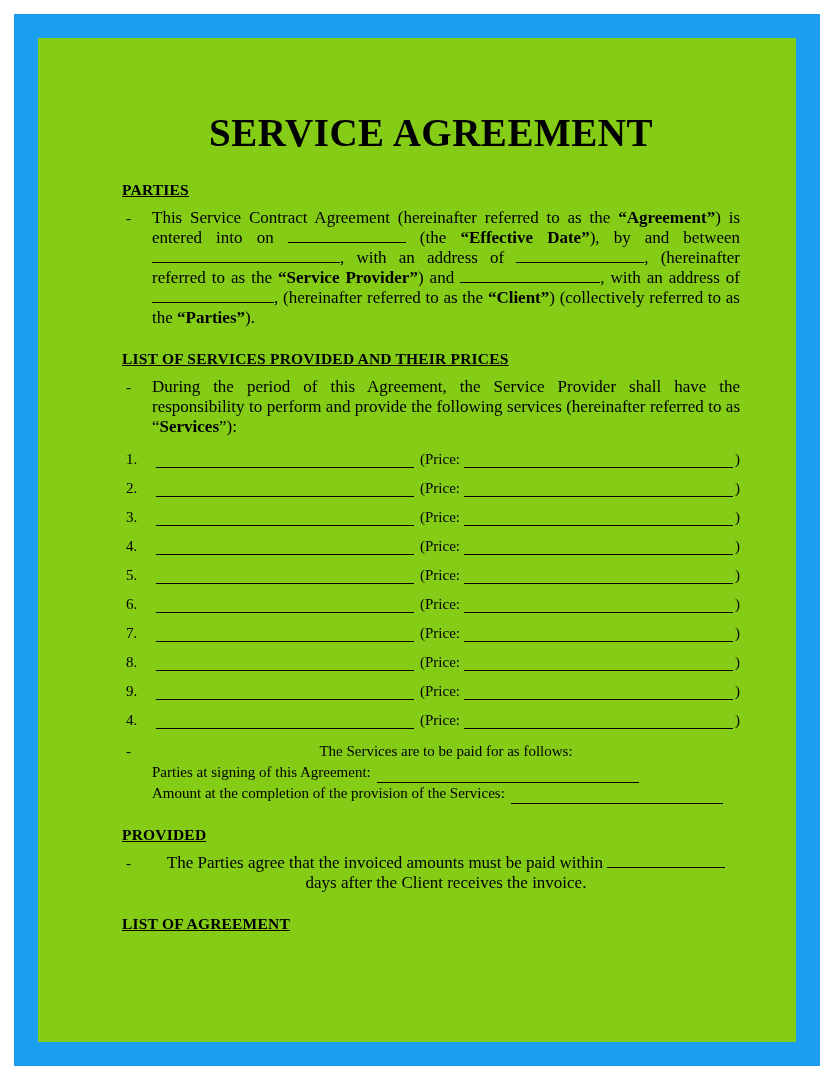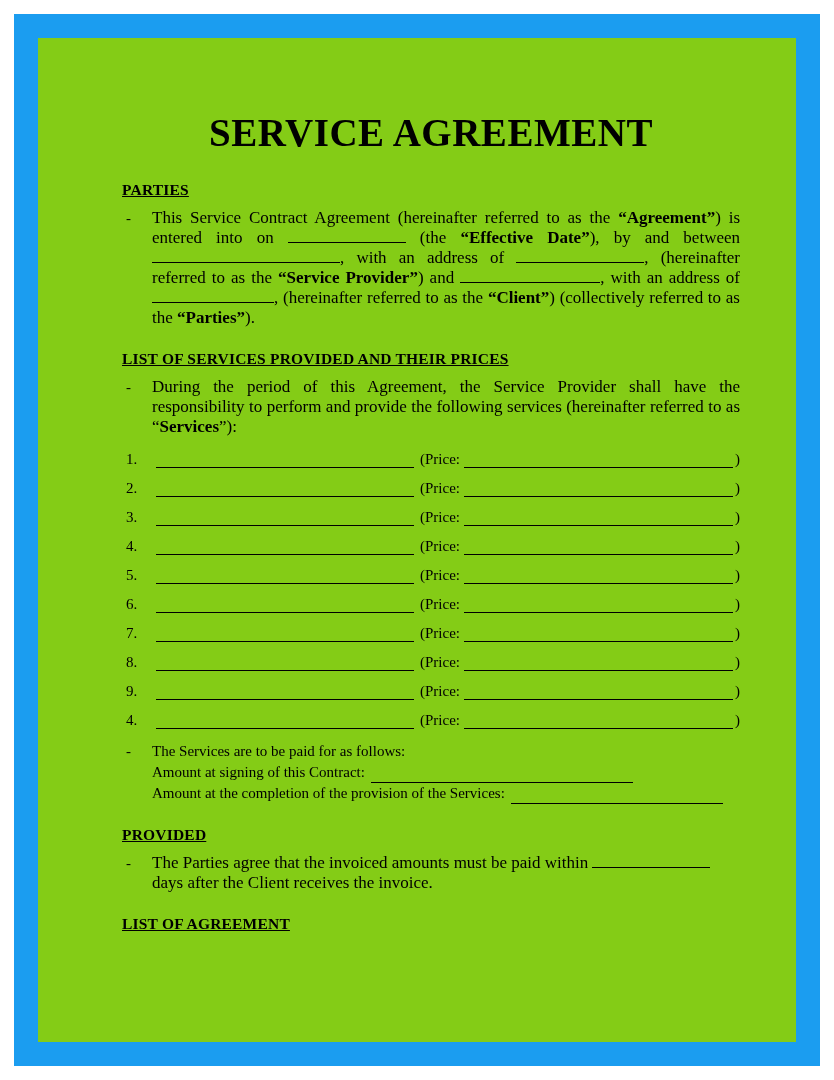--- a/index.html
+++ b/index.html
@@ -65,21 +65,21 @@
     padding-left: 4px;
     box-sizing: border-box;
   }
   .bullet-body {
     flex: 1;
     font-size: 17px;
     line-height: 20px;
     text-align: justify;
   }
   .bullet-body.left {
-    text-align: left;
+    text-align: center;
   }
   b { font-weight: bold; }
   .blank {
     display: inline-block;
     border-bottom: 1px solid #000;
     vertical-align: baseline;
     height: 14px;
   }
   .services-list {
     margin: 14px 0 10px 0;
@@ -239,21 +239,21 @@
           <span class="service-paren">)</span>
         </div>
 
       </div>
 
       <div class="bullet-row">
         <div class="bullet-dash">-</div>
         <div class="bullet-body left payment-block">
           <div>The Services are to be paid for as follows:</div>
           <div class="pay-line">
-            <span class="pay-text">Amount at signing of this Contract:</span>
+            <span class="pay-text">Parties at signing of this Agreement:</span>
             <span class="pay-rule short"></span>
           </div>
           <div class="pay-line">
             <span class="pay-text">Amount at the completion of the provision of the Services:</span>
             <span class="pay-rule long"></span>
           </div>
         </div>
       </div>
 
       <div class="section-heading spaced">PROVIDED</div>

